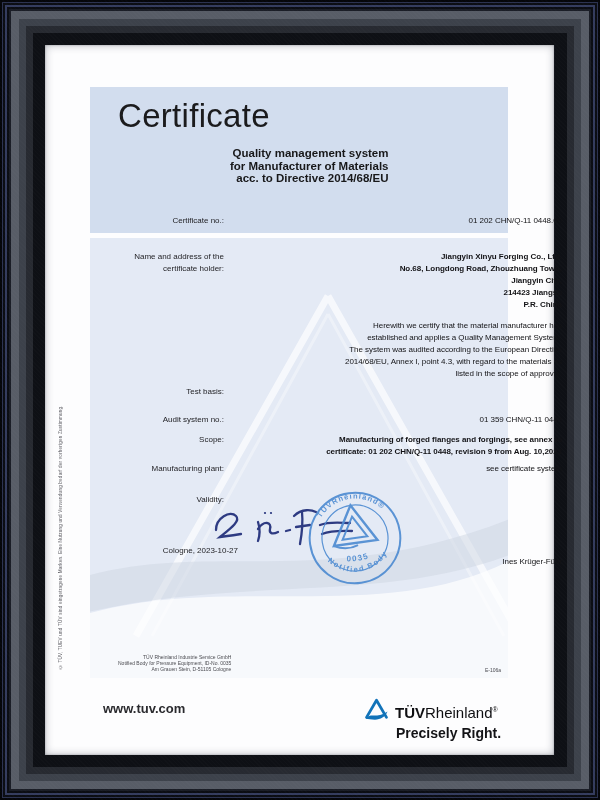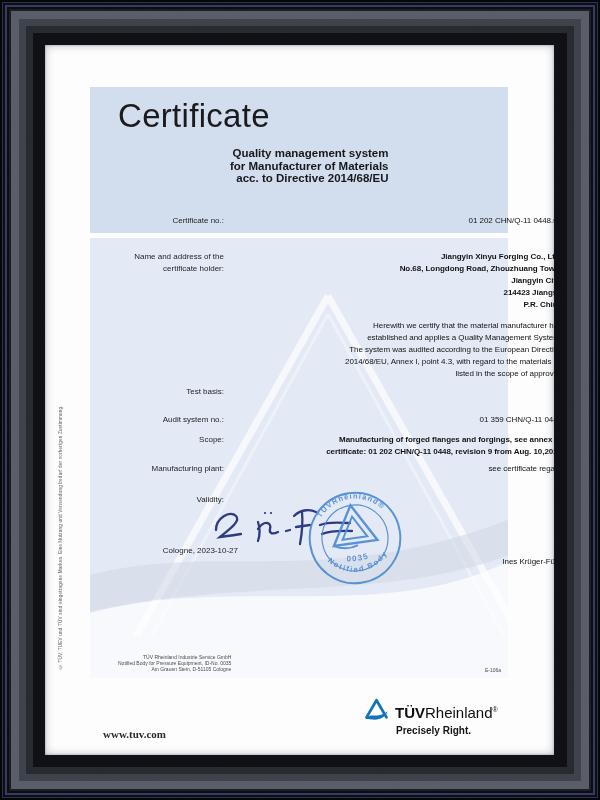--- a/index.html
+++ b/index.html
@@ -31,26 +31,26 @@
   .val{position:absolute;left:152px;width:276px;font-size:8px;line-height:12px;color:#131316;
     letter-spacing:-.05px;white-space:pre-line;margin-left:44px;}
   .b{font-weight:bold;}
   .wm{position:absolute;inset:0;pointer-events:none;}
   .sig{position:absolute;left:118px;top:260px;pointer-events:none;}
   .stamp{position:absolute;left:217px;top:252px;width:96px;height:96px;opacity:.92;}
   .footer-address{position:absolute;left:28px;top:416px;font-size:5px;line-height:6.2px;
     color:#4c4c52;white-space:pre-line;}
   .form-code{position:absolute;right:7px;top:429px;font-size:5px;color:#4c4c52;}
   
-  .website{position:absolute;left:58px;top:683px;font-size:11px;font-weight:600;color:#2a2a2e;font-family:Liberation Serif, serif;}
+  .website{position:absolute;left:58px;top:656px;font-size:13px;font-weight:600;color:#2a2a2e;}
   .brand-tri{position:absolute;left:318px;top:652px;}
   .brand-text{position:absolute;left:350px;top:659px;font-size:15px;color:#0f0f12;white-space:nowrap;}
   .brand-text .bold{font-weight:bold;}
   .brand-text sup{font-size:7px;vertical-align:6px;}
-  .tagline{position:absolute;left:351px;top:680px;font-size:10px;font-weight:bold;color:#131316;text-align:right;}
+  .tagline{position:absolute;left:351px;top:680px;font-size:14px;font-weight:bold;color:#131316;text-align:right;}
   .stamp text{fill:var(--stamp_blue,#4f8cd2);font-weight:600;}
 </style>
 </head>
 <body>
 
 <div class="scene">
   <div class="frame"></div>
   <div class="bev1"></div>
   <div class="bev2"></div>
   <div class="bev3"></div>
@@ -96,21 +96,21 @@
       <div class="lbl" style="top:148px">Test basis:</div>
 
       <div class="lbl" style="top:176px">Audit system no.:</div>
       <div class="val" style="top:176px">01 359 CHN/Q-11 0448</div>
 
       <div class="lbl" style="top:196px">Scope:</div>
       <div class="val b" style="top:196px">Manufacturing of forged flanges and forgings, see annex to
 certificate: 01 202 CHN/Q-11 0448, revision 9 from Aug. 10,2023</div>
 
       <div class="lbl" style="top:225px">Manufacturing plant:</div>
-      <div class="val" style="top:225px">see certificate regard</div>
+      <div class="val" style="top:225px">see certificate system</div>
 
       <div class="lbl" style="top:256px">Validity:</div>
 
       <div class="lbl" style="top:307px;width:120px">Cologne, 2023-10-27</div>
 
       <svg class="sig" width="160" height="62" viewBox="0 0 160 62">
         <g stroke="#25327c" stroke-width="2.3" fill="none" stroke-linecap="round" opacity=".95">
           <path d="M8 32 C8 20 22 12 28 18 C33 23 22 31 12 39 C20 38 28 37 33 36"></path>
           <path d="M50 24 C52 30 52 37 50 43"></path>
           <path d="M50 31 C56 22 64 24 62 31 C61 35 64 37 70 34"></path>

